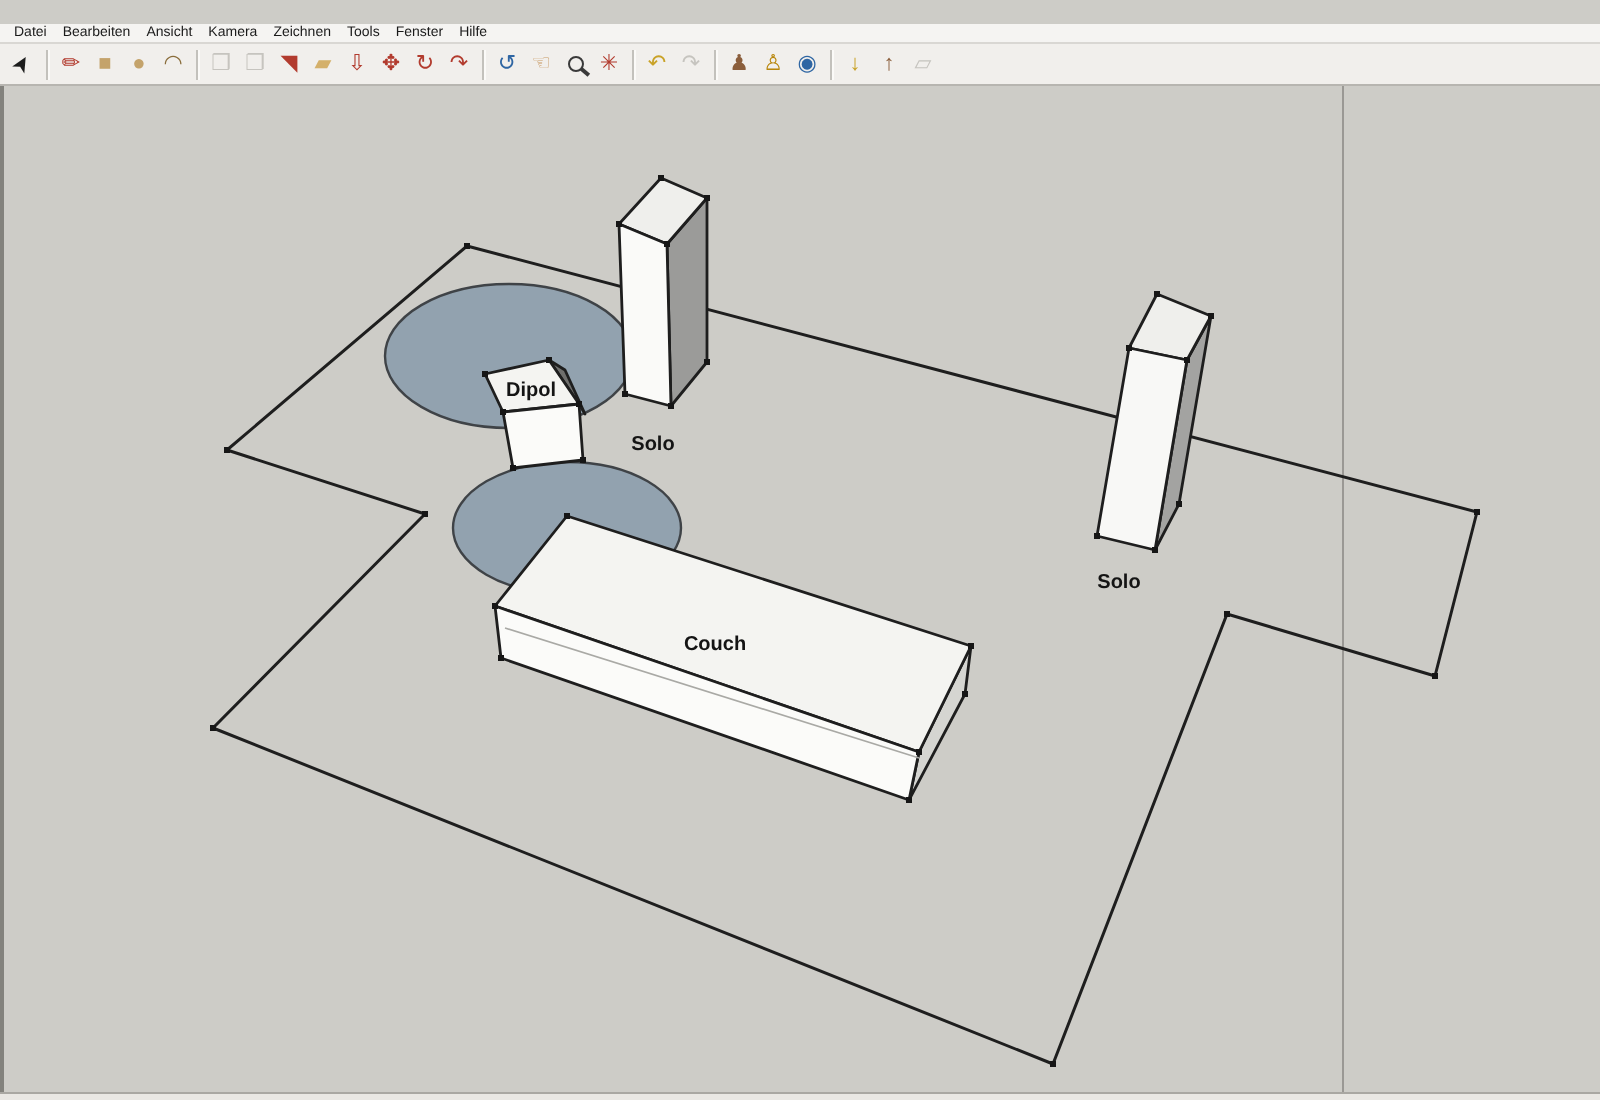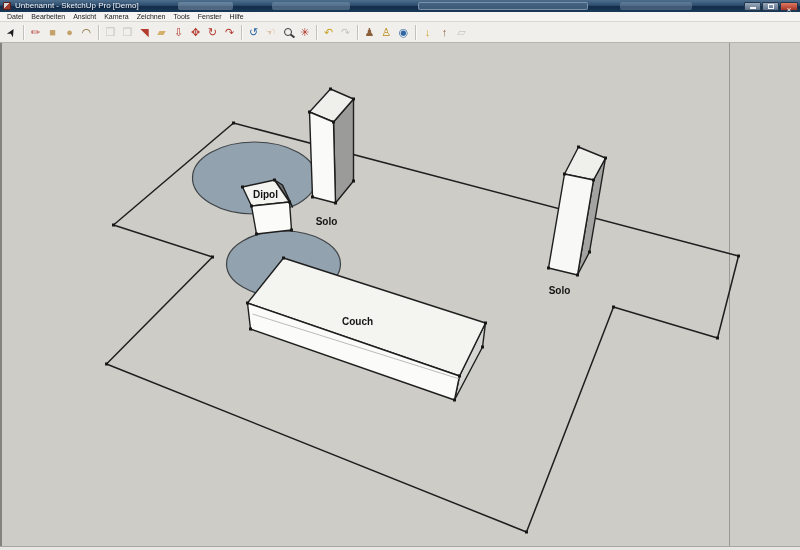--- a/index.html
+++ b/index.html
@@ -39,54 +39,35 @@
     border-bottom:1px solid #b7b5b0;display:flex;align-items:center;padding-left:3px;}
   .tb-btn{width:16px;height:17px;display:inline-flex;align-items:center;justify-content:center;
     border:1px solid transparent;border-radius:2px;margin:0 0.5px;}
   .glyph{font-size:11px;line-height:11px;display:inline-block;}
   .tb-sep{width:1px;height:15px;background:#c3c1bc;margin:0 3px;box-shadow:1px 0 0 #fbfaf8;}
   .lens{position:relative;width:8px;height:8px;border:1.6px solid #3a3a3a;border-radius:50%;display:inline-block;}
   .lens::after{content:'';position:absolute;width:5px;height:2px;background:#3a3a3a;
     right:-4px;bottom:-2px;transform:rotate(40deg);}
 
   
-  .canvas{position:absolute;left:0;top:43px;width:730px;height:503px;background:#cdccc7;
+  .canvas{position:absolute;left:0;top:43px;width:672px;height:503px;background:#cdccc7;
     border-left:2px solid #83827d;border-right:1px solid #9a9894;}
   .canvas svg{display:block;}
   svg text{font-family:"Liberation Sans","DejaVu Sans",sans-serif;font-weight:bold;
     font-size:10px;fill:#141414;}
 
   
   .bottombar{position:absolute;left:0;top:546px;width:800px;height:4px;background:#e9e7e3;
     border-top:1px solid #a9a7a2;}
 </style>
 </head>
 <body>
 
 <div class="window">
 
-  <div class="titlebar">
-    <span class="app-icon"></span>
-    <span class="title-text">Unbenannt - SketchUp Pro [Demo]</span>
-    <span class="glass-blob blob1"></span>
-    <span class="glass-blob blob2"></span>
-    <span class="glass-blob blob3"></span>
-    <span class="glass-blob blob4"></span>
-    <span class="caption-buttons">
-      <span class="cap-btn">
-          <span class="ico-min"></span>
-        </span>
-      <span class="cap-btn">
-          <span class="ico-max"></span>
-        </span>
-      <span class="cap-btn close">
-          <span class="ico-close"></span>
-        </span>
-    </span>
-  </div>
 
   <div class="menubar">
       <span class="menu-item">Datei</span>
       <span class="menu-item">Bearbeiten</span>
       <span class="menu-item">Ansicht</span>
       <span class="menu-item">Kamera</span>
       <span class="menu-item">Zeichnen</span>
       <span class="menu-item">Tools</span>
       <span class="menu-item">Fenster</span>
       <span class="menu-item">Hilfe</span>

